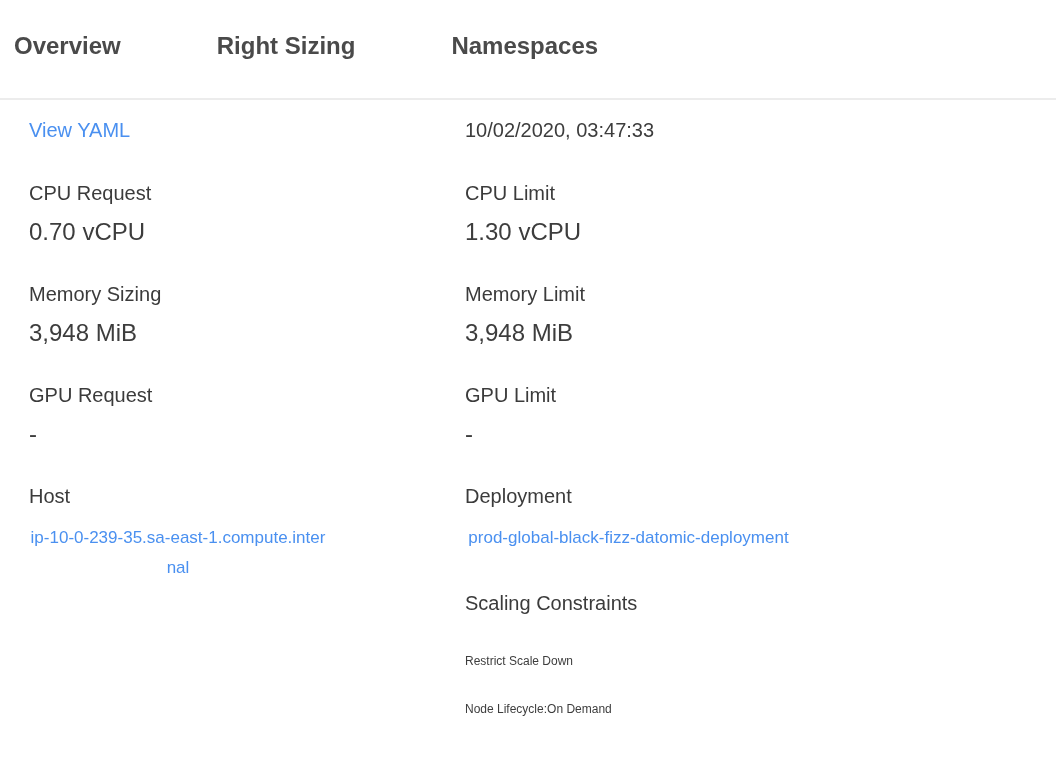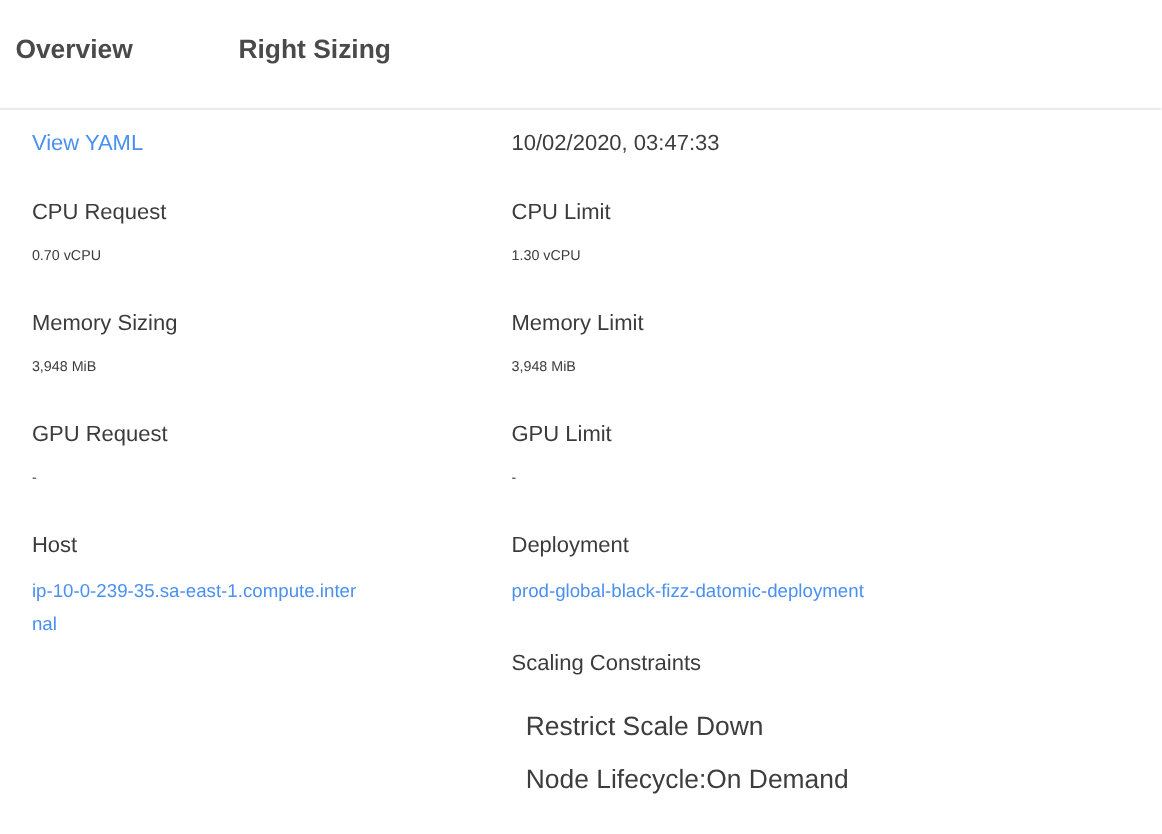--- a/index.html
+++ b/index.html
@@ -70,53 +70,54 @@
   }
   .group { margin-bottom: 38px; }
   .field-label {
     font-size: 20px;
     font-weight: 400;
     line-height: 24px;
     color: #3b3b3b;
     margin-bottom: 15px;
   }
   .field-value {
-    font-size: 13px;
+    font-size: 24px;
     line-height: 24px;
     color: var(--body-text);
   }
   .link {
     color: var(--link);
     text-decoration: none;
     cursor: pointer;
+    text-align: center;
   }
   .wrap-link {
     display: block;
     font-size: 17px;
     line-height: 30px;
     word-break: break-all;
   }
   .host-link   { max-width: 298px; }
   .deploy-link { max-width: 327px; }
 
   .scaling .field-label { margin-bottom: 34px; }
   .constraint {
-    font-size: 24px;
+    font-size: 12px;
     line-height: 24px;
     margin-bottom: 24px;
     color: var(--body-text);
-    margin-left: 13px;
   }
 </style>
 </head>
 <body>
 
 <nav class="tabbar">
   <div class="tab">Overview</div>
   <div class="tab">Right Sizing</div>
+  <div class="tab">Namespaces</div>
 </nav>
 
 <main class="content">
 
   <div class="col left">
 
     <div class="toprow">
       <a class="link">View YAML</a>
     </div>
 

